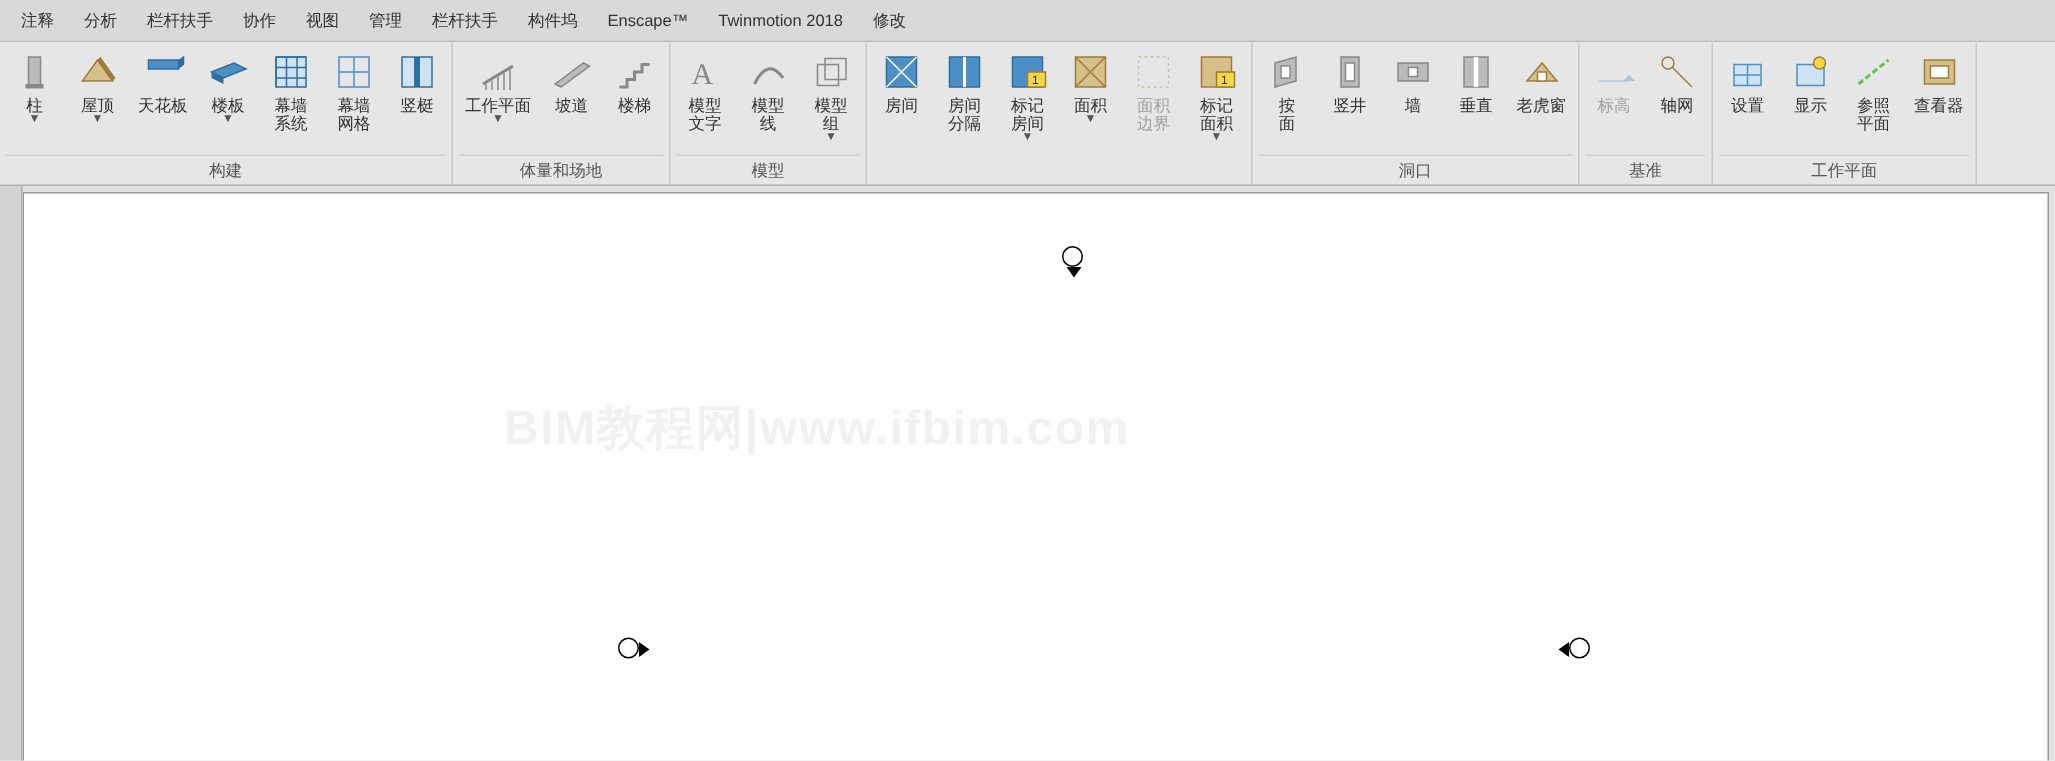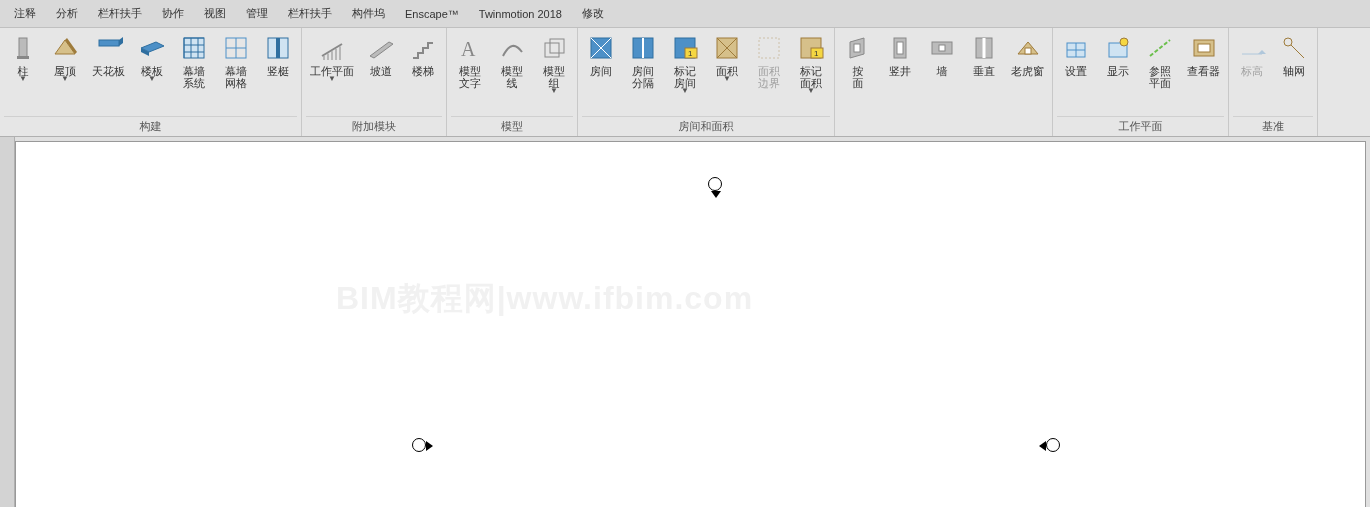--- a/index.html
+++ b/index.html
@@ -2,21 +2,21 @@
 <html><head>
 <meta charset="utf-8">
 <style>
   * { box-sizing: border-box; margin: 0; padding: 0; }
   body { font-family: "Microsoft YaHei", "Segoe UI", sans-serif; font-size: 11px; background: #e6e6e6; overflow: hidden; width: 1370px; height: 507px; }
   .menubar { background: #d9d9d9; height: 28px; display: flex; align-items: center; padding: 0 4px; border-bottom: 1px solid #c0c0c0; }
   .menubar .item { padding: 2px 10px; color: #333; cursor: pointer; }
   .ribbon { background: #e6e6e6; border-bottom: 1px solid #b0b0b0; display: flex; flex-direction: row; }
   .panel { border-right: 1px solid #c8c8c8; display: flex; flex-direction: column; padding: 2px 4px 0 4px; }
   .panel-body { display: flex; flex-direction: row; align-items: flex-start; gap: 4px; min-height: 70px; }
-  .panel-title { text-align: center; color: #555; font-size: 11px; padding: 2px 0; border-top: 1px solid #d0d0d0; margin-top: 16px; }
+  .panel-title { text-align: center; color: #555; font-size: 11px; padding: 2px 0; border-top: 1px solid #d0d0d0; margin-top: 3px; }
   .btn { display: flex; flex-direction: column; align-items: center; justify-content: flex-start; min-width: 34px; padding: 2px 3px; cursor: pointer; border: 1px solid transparent; }
   .btn .icon { width: 30px; height: 30px; display: flex; align-items: center; justify-content: center; }
   .btn .label { text-align: center; line-height: 1.1; margin-top: 2px; color: #333; white-space: pre; font-size: 11px; }
   .btn.disabled .label { color: #a0a0a0; }
   .drop { font-size: 8px; color: #555; line-height: 0.6; }
   .workspace { position: relative; background: #e0e0e0; height: calc(507px - 20px - 92px); display: flex; }
   .left-rail { width: 15px; background: #d3d3d3; border-right: 1px solid #b0b0b0; }
   .canvas { flex: 1; background: #fff; position: relative; margin: 4px 4px 0 0; border: 1px solid #999; }
   .marker { position: absolute; width: 14px; height: 14px; border: 1px solid #000; border-radius: 50%; background: #fff; }
   .marker.down::after { content:""; position:absolute; left:2px; top:13px; border-left:5px solid transparent; border-right:5px solid transparent; border-top:7px solid #000; }
@@ -148,21 +148,21 @@
         </div>
         <div class="btn">
           <div class="icon">
             <svg width="28" height="28" viewBox="0 0 28 28" style="opacity: 1;">
               <path d="M4 24 h5 v-5 h5 v-5 h5 v-5 h5" fill="none" stroke="#888" stroke-width="2"></path>
             </svg>
           </div>
           <div class="label">楼梯</div>
         </div>
       </div>
-      <div class="panel-title">附加模块</div>
+      <div class="panel-title">体量和场地</div>
     </div>
     <div class="panel">
       <div class="panel-body">
         <div class="btn">
           <div class="icon">
             <svg width="28" height="28" viewBox="0 0 28 28" style="opacity: 1;">
               <text x="5" y="22" font-size="20" font-family="serif" fill="#888">A</text>
             </svg>
           </div>
           <div class="label">模型
@@ -251,21 +251,20 @@
               <rect x="4" y="4" width="20" height="20" fill="#d6c08a" stroke="#9e7b3b"></rect>
               <rect x="14" y="14" width="12" height="10" fill="#f5d742" stroke="#9e7b3b"></rect>
               <text x="17" y="22" font-size="8" fill="#333">1</text>
             </svg>
           </div>
           <div class="label">标记
 面积</div>
           <div class="drop">▼</div>
         </div>
       </div>
-      <div class="panel-title">房间和面积</div>
     </div>
     <div class="panel">
       <div class="panel-body">
         <div class="btn">
           <div class="icon">
             <svg width="28" height="28" viewBox="0 0 28 28" style="opacity: 1;">
               <polygon points="6,8 20,4 20,20 6,24" fill="#bbb" stroke="#888"></polygon>
               <rect x="10" y="10" width="6" height="8" fill="#fff" stroke="#888"></rect>
             </svg>
           </div>
@@ -302,20 +301,44 @@
         <div class="btn">
           <div class="icon">
             <svg width="28" height="28" viewBox="0 0 28 28" style="opacity: 1;">
               <polygon points="4,20 14,8 24,20" fill="#d6c08a" stroke="#9e7b3b"></polygon>
               <rect x="11" y="14" width="6" height="6" fill="#fff" stroke="#9e7b3b"></rect>
             </svg>
           </div>
           <div class="label">老虎窗</div>
         </div>
       </div>
+      <div class="panel-title">洞口</div>
+    </div>
+    <div class="panel">
+      <div class="panel-body">
+        <div class="btn disabled">
+          <div class="icon">
+            <svg width="28" height="28" viewBox="0 0 28 28" style="opacity: 0.35;">
+              <line x1="4" y1="20" x2="24" y2="20" stroke="#4d90c7"></line>
+              <polygon points="20,20 24,16 28,20" fill="#4d90c7"></polygon>
+            </svg>
+          </div>
+          <div class="label">标高</div>
+        </div>
+        <div class="btn">
+          <div class="icon">
+            <svg width="28" height="28" viewBox="0 0 28 28" style="opacity: 1;">
+              <circle cx="8" cy="8" r="4" fill="none" stroke="#9e7b3b"></circle>
+              <line x1="11" y1="11" x2="24" y2="24" stroke="#9e7b3b"></line>
+            </svg>
+          </div>
+          <div class="label">轴网</div>
+        </div>
+      </div>
+      <div class="panel-title">基准</div>
     </div>
     <div class="panel">
       <div class="panel-body">
         <div class="btn">
           <div class="icon">
             <svg width="28" height="28" viewBox="0 0 28 28" style="opacity: 1;">
               <rect x="5" y="9" width="18" height="14" fill="#cfe3f2" stroke="#4d90c7"></rect>
               <line x1="5" y1="16" x2="23" y2="16" stroke="#4d90c7"></line>
               <line x1="14" y1="9" x2="14" y2="23" stroke="#4d90c7"></line>
             </svg>
@@ -344,43 +367,20 @@
           <div class="icon">
             <svg width="28" height="28" viewBox="0 0 28 28" style="opacity: 1;">
               <rect x="4" y="6" width="20" height="16" fill="#d6c08a" stroke="#9e7b3b"></rect>
               <rect x="8" y="10" width="12" height="8" fill="#fff" stroke="#9e7b3b"></rect>
             </svg>
           </div>
           <div class="label">查看器</div>
         </div>
       </div>
       <div class="panel-title">工作平面</div>
-    </div>
-    <div class="panel">
-      <div class="panel-body">
-        <div class="btn disabled">
-          <div class="icon">
-            <svg width="28" height="28" viewBox="0 0 28 28" style="opacity: 0.35;">
-              <line x1="4" y1="20" x2="24" y2="20" stroke="#4d90c7"></line>
-              <polygon points="20,20 24,16 28,20" fill="#4d90c7"></polygon>
-            </svg>
-          </div>
-          <div class="label">标高</div>
-        </div>
-        <div class="btn">
-          <div class="icon">
-            <svg width="28" height="28" viewBox="0 0 28 28" style="opacity: 1;">
-              <circle cx="8" cy="8" r="4" fill="none" stroke="#9e7b3b"></circle>
-              <line x1="11" y1="11" x2="24" y2="24" stroke="#9e7b3b"></line>
-            </svg>
-          </div>
-          <div class="label">轴网</div>
-        </div>
-      </div>
-      <div class="panel-title">基准</div>
     </div>
   </div>
 
 <div class="workspace">
   <div class="left-rail"></div>
   <div class="canvas">
     <div class="watermark">BIM教程网|www.ifbim.com</div>
     <div class="marker down" style="left:692px; top:35px;"></div>
     <div class="marker right" style="left:396px; top:296px;"></div>
     <div class="marker left" style="left:1030px; top:296px;"></div>

